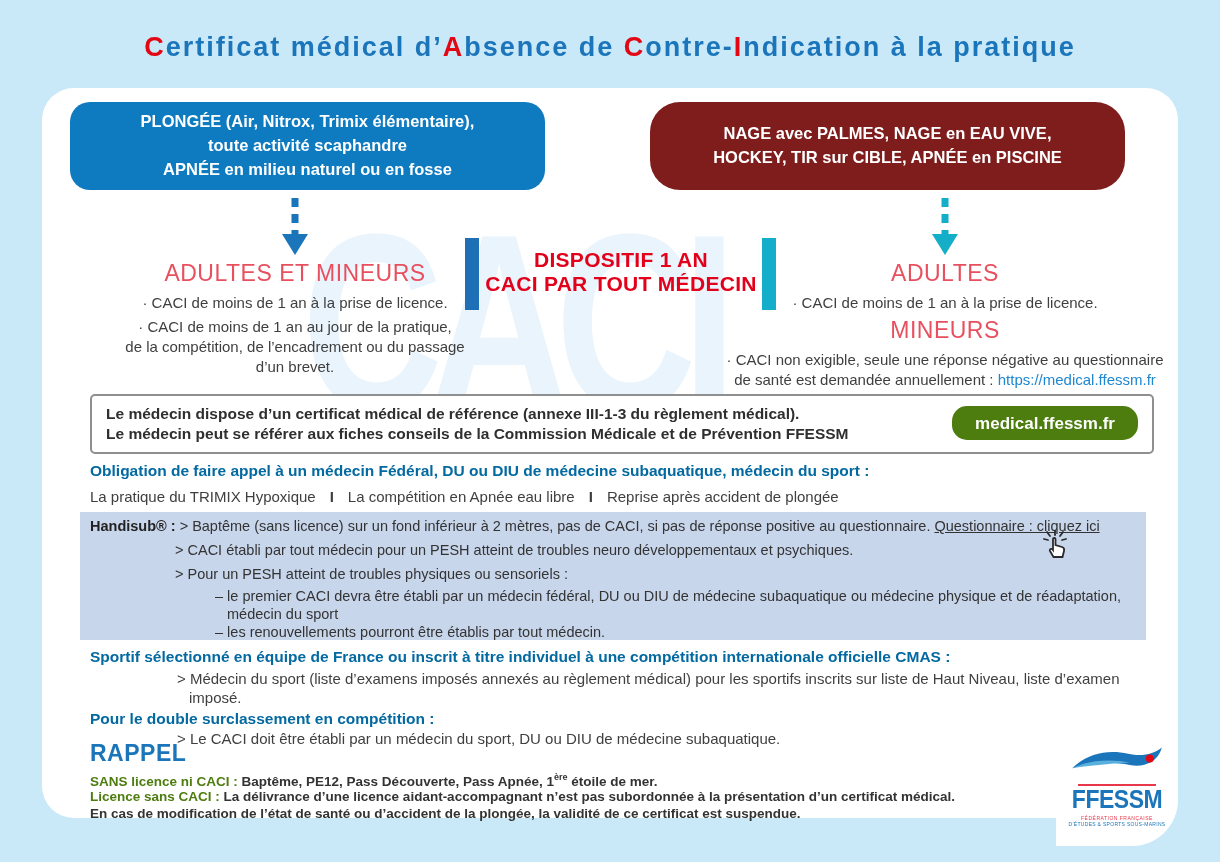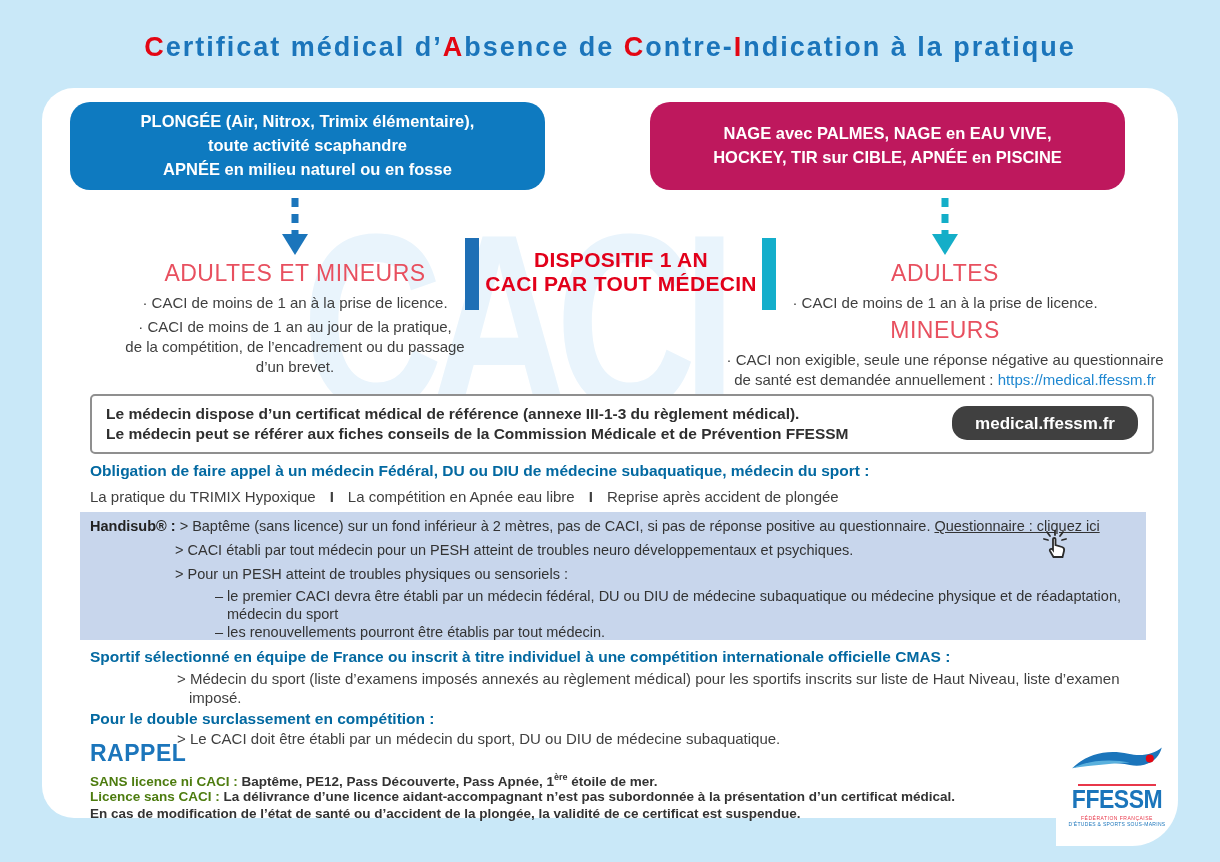--- a/index.html
+++ b/index.html
@@ -24,21 +24,21 @@
     transform:scaleX(0.78);transform-origin:left top;line-height:1;
     user-select:none;
   }
   .content{position:absolute;left:0;top:0;width:100%;height:100%;z-index:2;}
   .hdr-box{
     position:absolute;top:14px;height:88px;width:475px;border-radius:20px;
     color:#fff;font-weight:bold;font-size:16.5px;text-align:center;
     display:flex;flex-direction:column;justify-content:center;line-height:1.45;
   }
   .hdr-blue{left:28px;background:#0e7ac0;}
-  .hdr-teal{left:608px;background:#be185d;}
+  .hdr-teal{left:608px;background:#7f1d1d;border-radius:30px;}
   .arrow-svg{position:absolute;top:110px;width:30px;height:60px;}
   .left-col{position:absolute;left:23px;top:172px;width:460px;text-align:center;}
   .right-col{position:absolute;left:643px;top:172px;width:520px;text-align:center;}
   .red-head{font-size:23px;color:#e8505f;letter-spacing:0.5px;}
   .body-txt{font-size:15px;color:#3f3f3f;line-height:20px;}
   .mt6{margin-top:6px;} .mt4{margin-top:4px;}
   .bar{position:absolute;top:150px;width:14px;height:72px;}
   .bar-blue{left:423px;background:#1e6fb5;}
   .bar-teal{left:720px;background:#14aecb;}
   .dispositif{
@@ -46,21 +46,21 @@
     color:#e2001a;font-weight:bold;font-size:21px;line-height:24px;letter-spacing:0.3px;
   }
   .link{color:#1e87d0;text-decoration:none;cursor:pointer;margin-top:32px;}
   .ref-box{
     position:absolute;left:48px;top:306px;width:1060px;height:56px;
     border:2px solid #8f8f8f;border-radius:5px;background:#fff;
   }
   .ref-text{position:absolute;left:14px;top:8px;font-size:15.5px;font-weight:bold;color:#2f2f2f;line-height:20px;}
   .ref-btn{
     position:absolute;right:14px;top:10px;width:186px;height:34px;
-    background:#404040;border-radius:15px;color:#fff;font-weight:bold;font-size:17px;
+    background:#4d7c0f;border-radius:15px;color:#fff;font-weight:bold;font-size:17px;
     text-align:center;line-height:34px;cursor:pointer;border:none;
   }
   .sec-head{position:absolute;left:48px;font-size:15.5px;font-weight:bold;color:#0369a1;}
   .sec-line{position:absolute;font-size:15px;color:#3f3f3f;}
   .sep{font-weight:bold;margin:0 14px;}
   .handisub{
     position:absolute;left:38px;top:424px;width:1066px;height:128px;
     background:#c8d6ec;
   }
   .hs-row{position:absolute;font-size:14.5px;color:#333;white-space:nowrap;}

